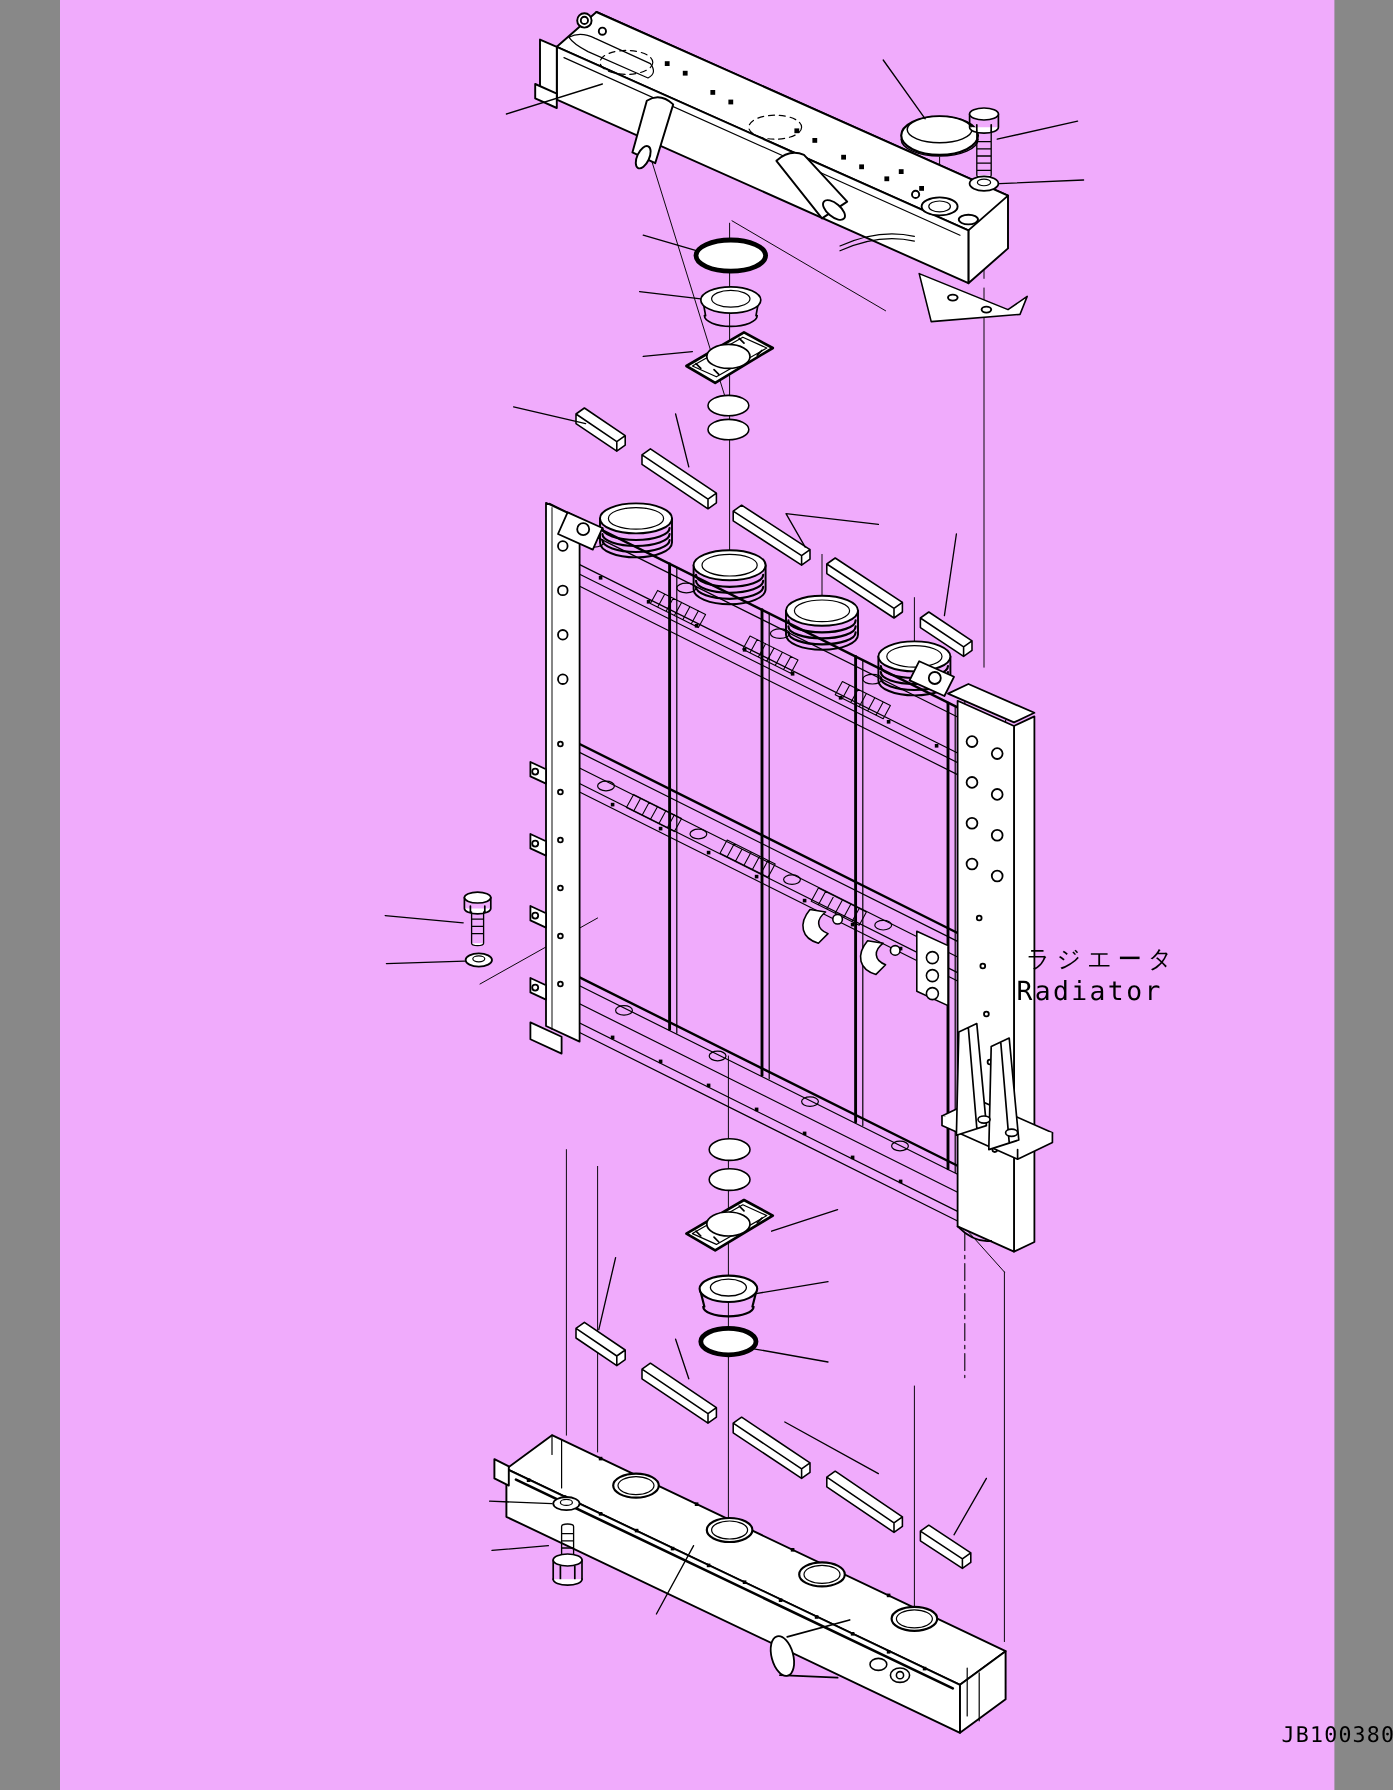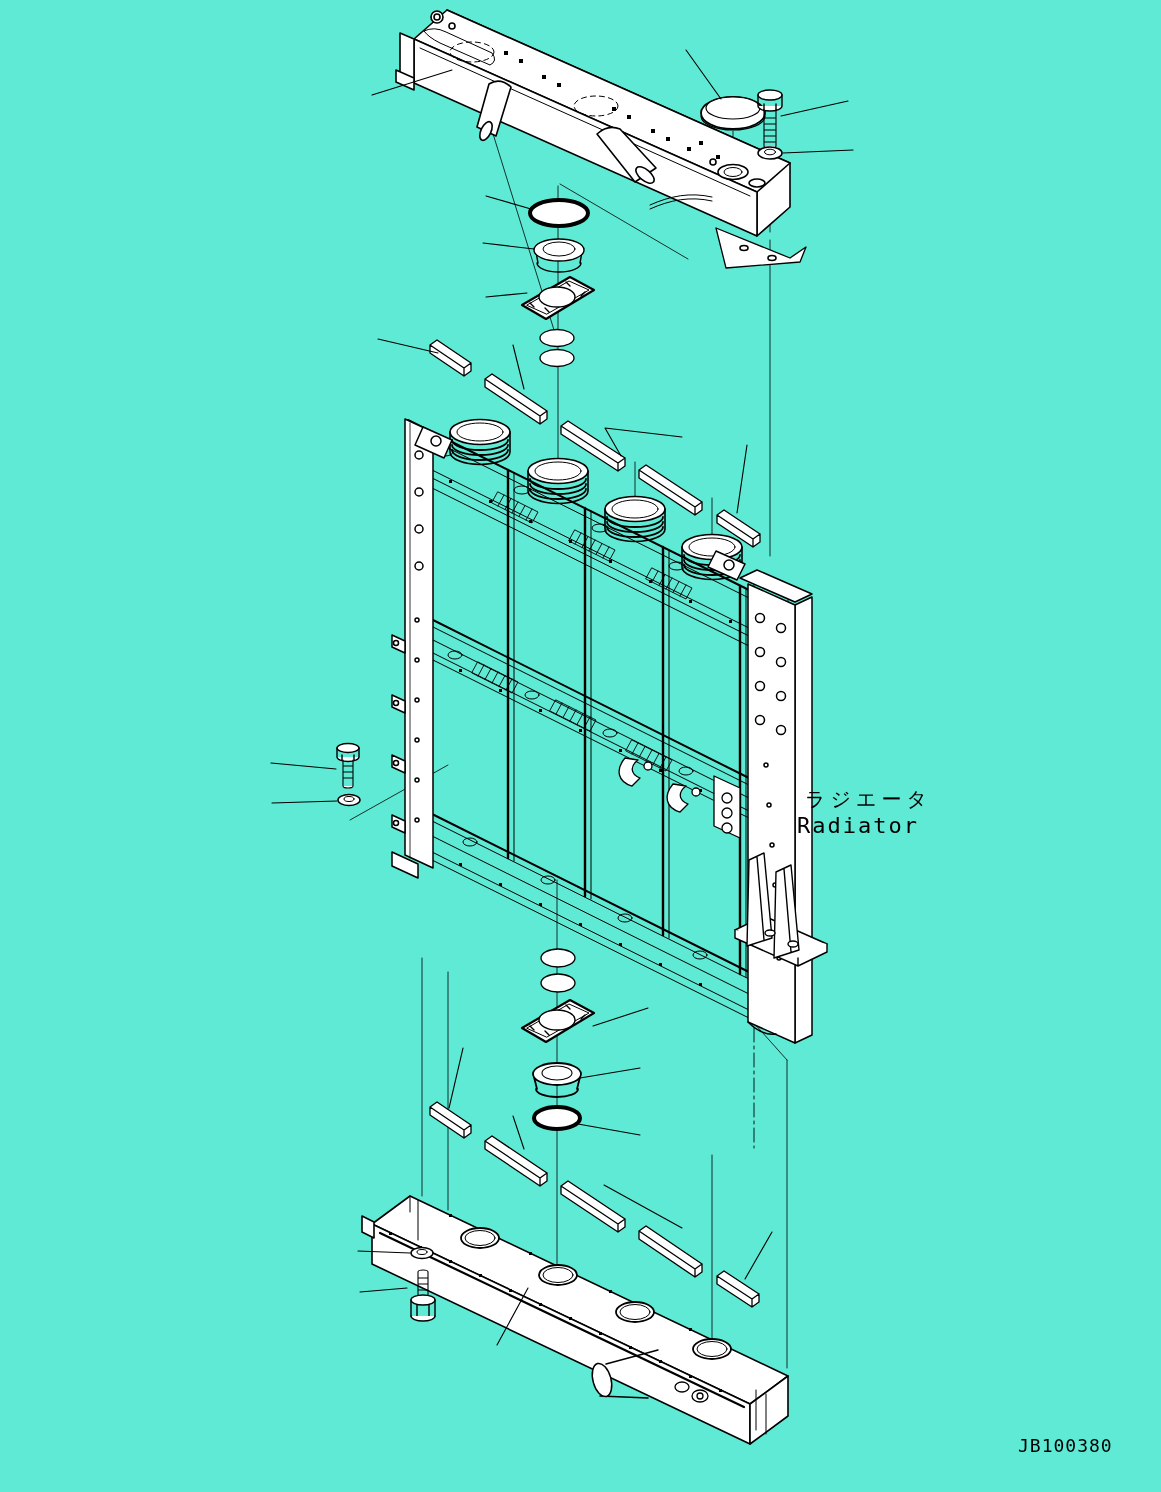--- a/index.html
+++ b/index.html
@@ -1,16 +1,16 @@
 <!DOCTYPE html>
 <html><head>
 <meta charset="utf-8">
 <style>
   html,body{margin:0;padding:0;background:#888;}
-  #page{width:1161px;height:1492px;background:#5eead4;position:relative;margin:0 auto;
+  #page{width:1062px;height:1492px;background:#f0abfc;position:relative;margin:0 auto;
         font-family:"DejaVu Sans Mono","Liberation Mono",monospace;}
   svg{display:block}
   text{fill:#000}
   .lbl-ja{font-size:20px;letter-spacing:5px;}
   .lbl-en{font-size:22px;letter-spacing:2px;}
   .lbl-no{font-size:18px;letter-spacing:1px;}
 </style>
 </head>
 <body>
 

